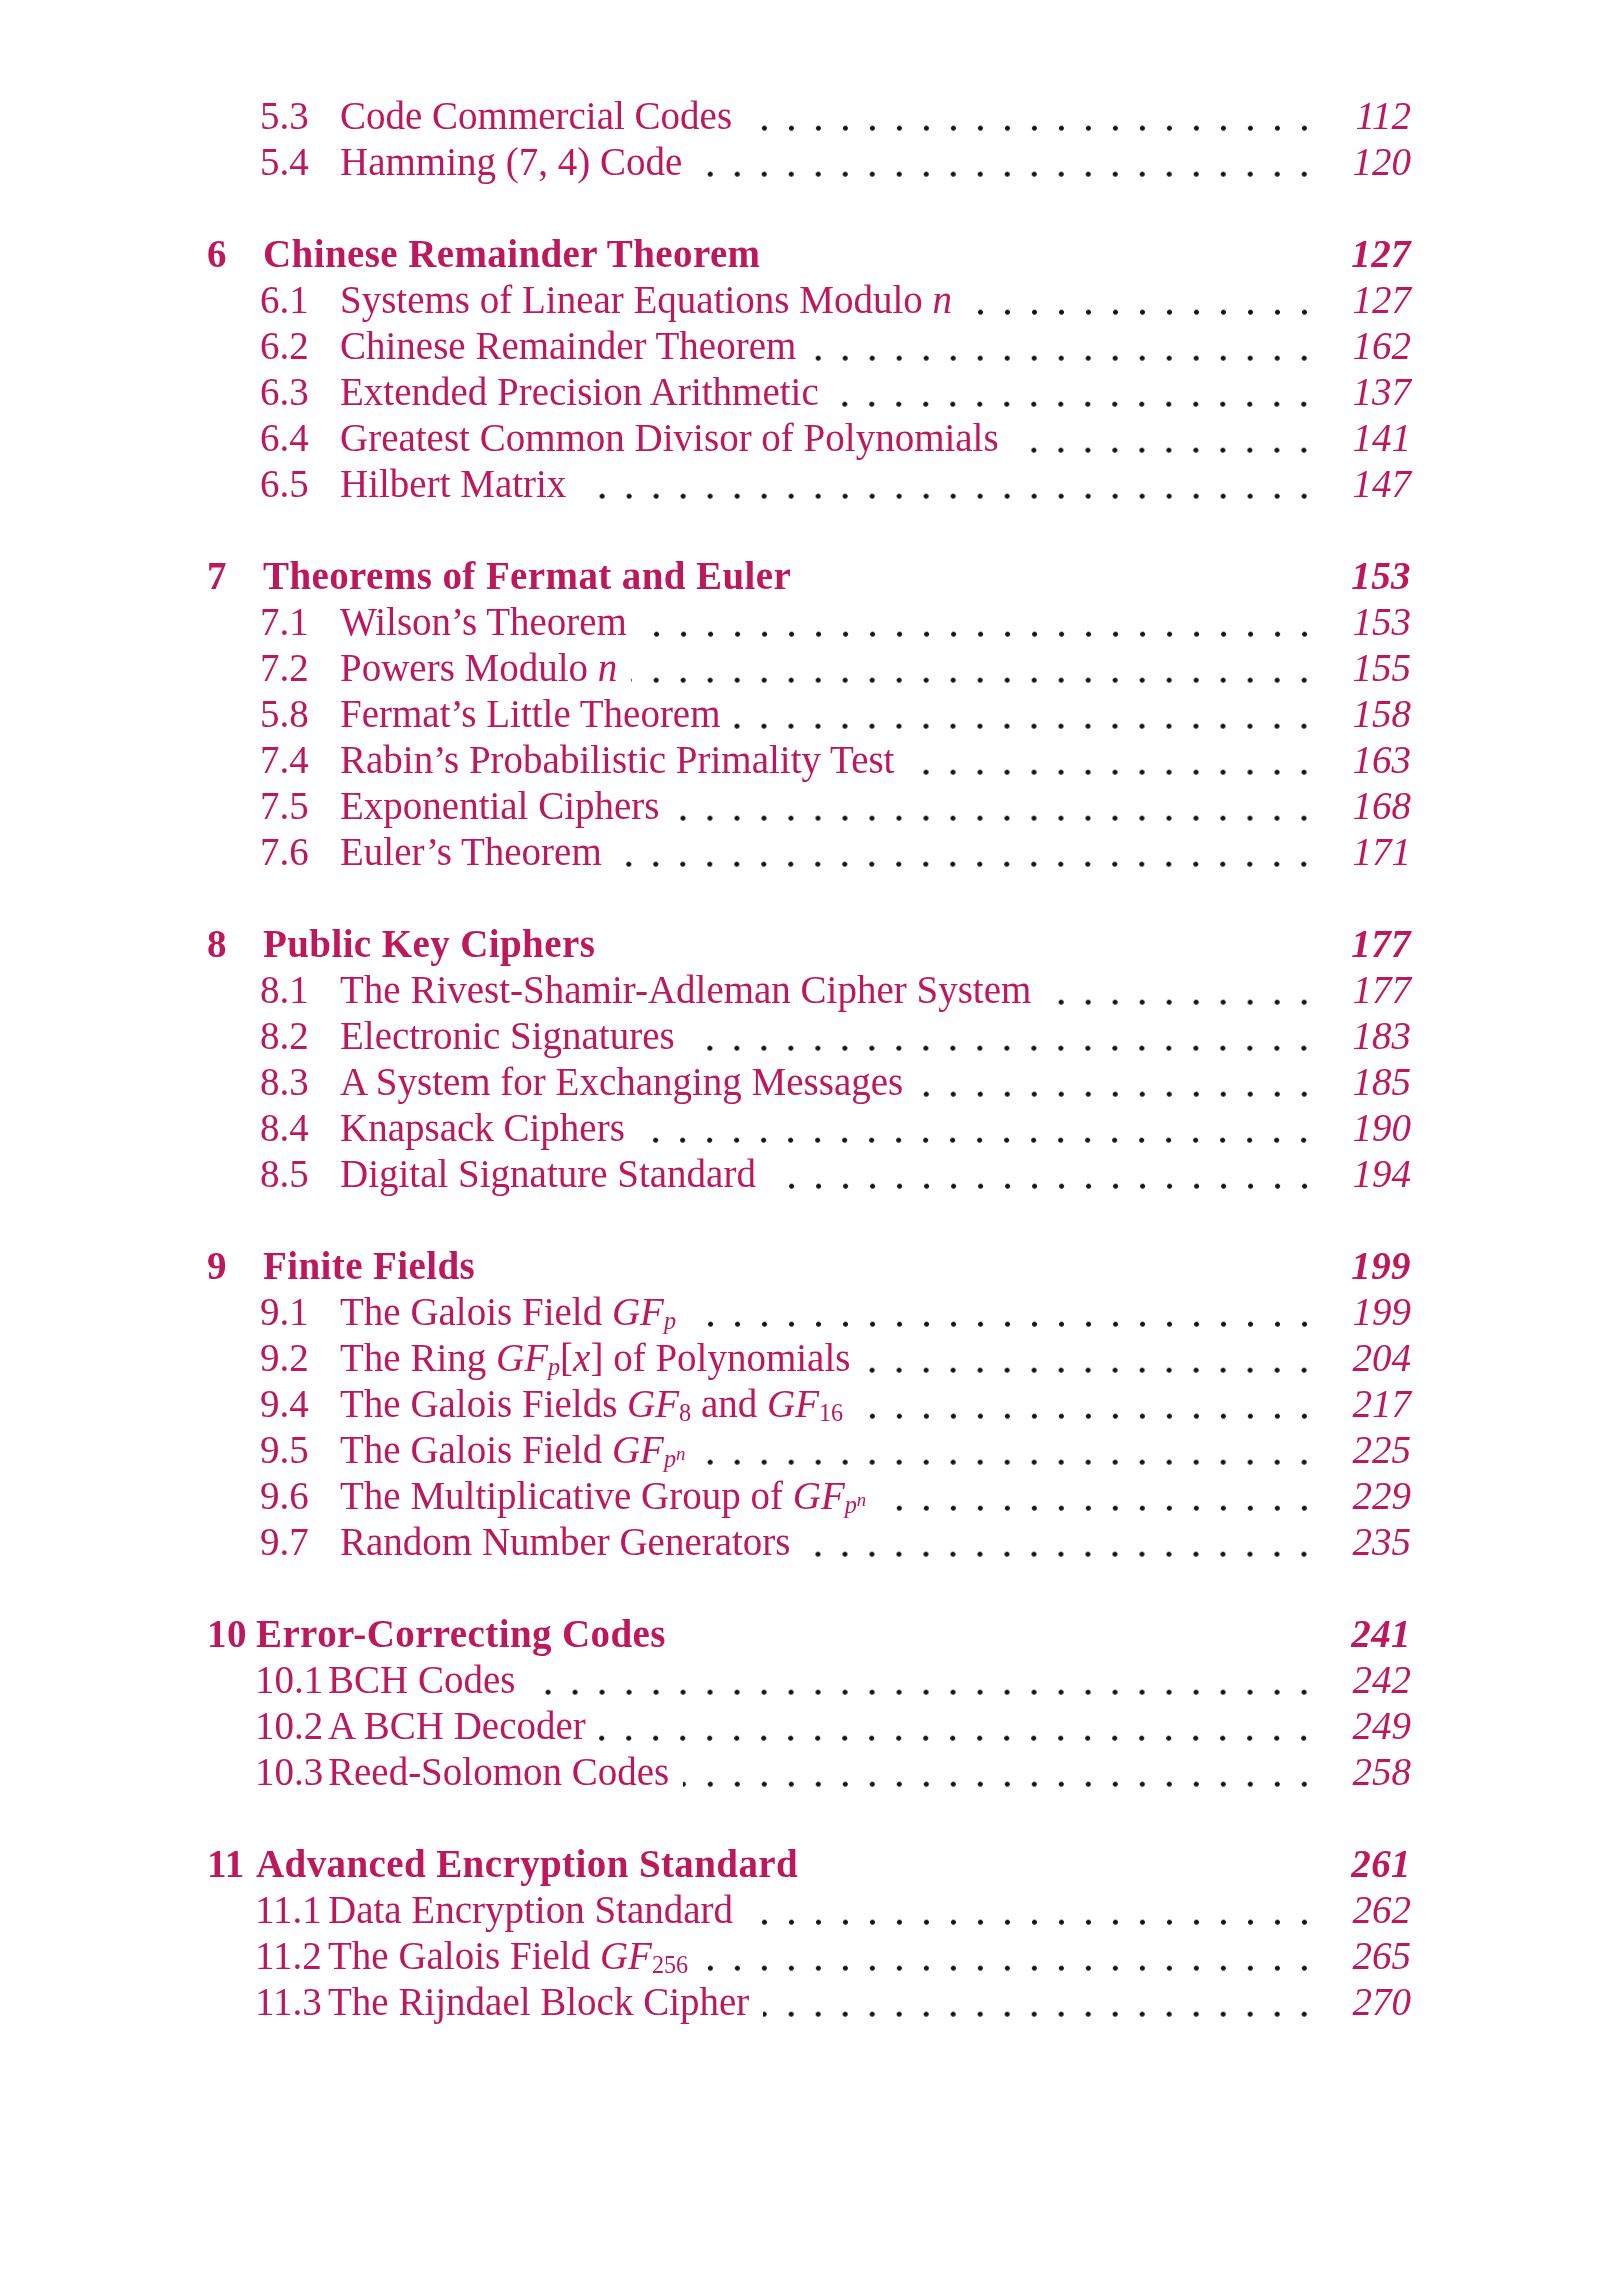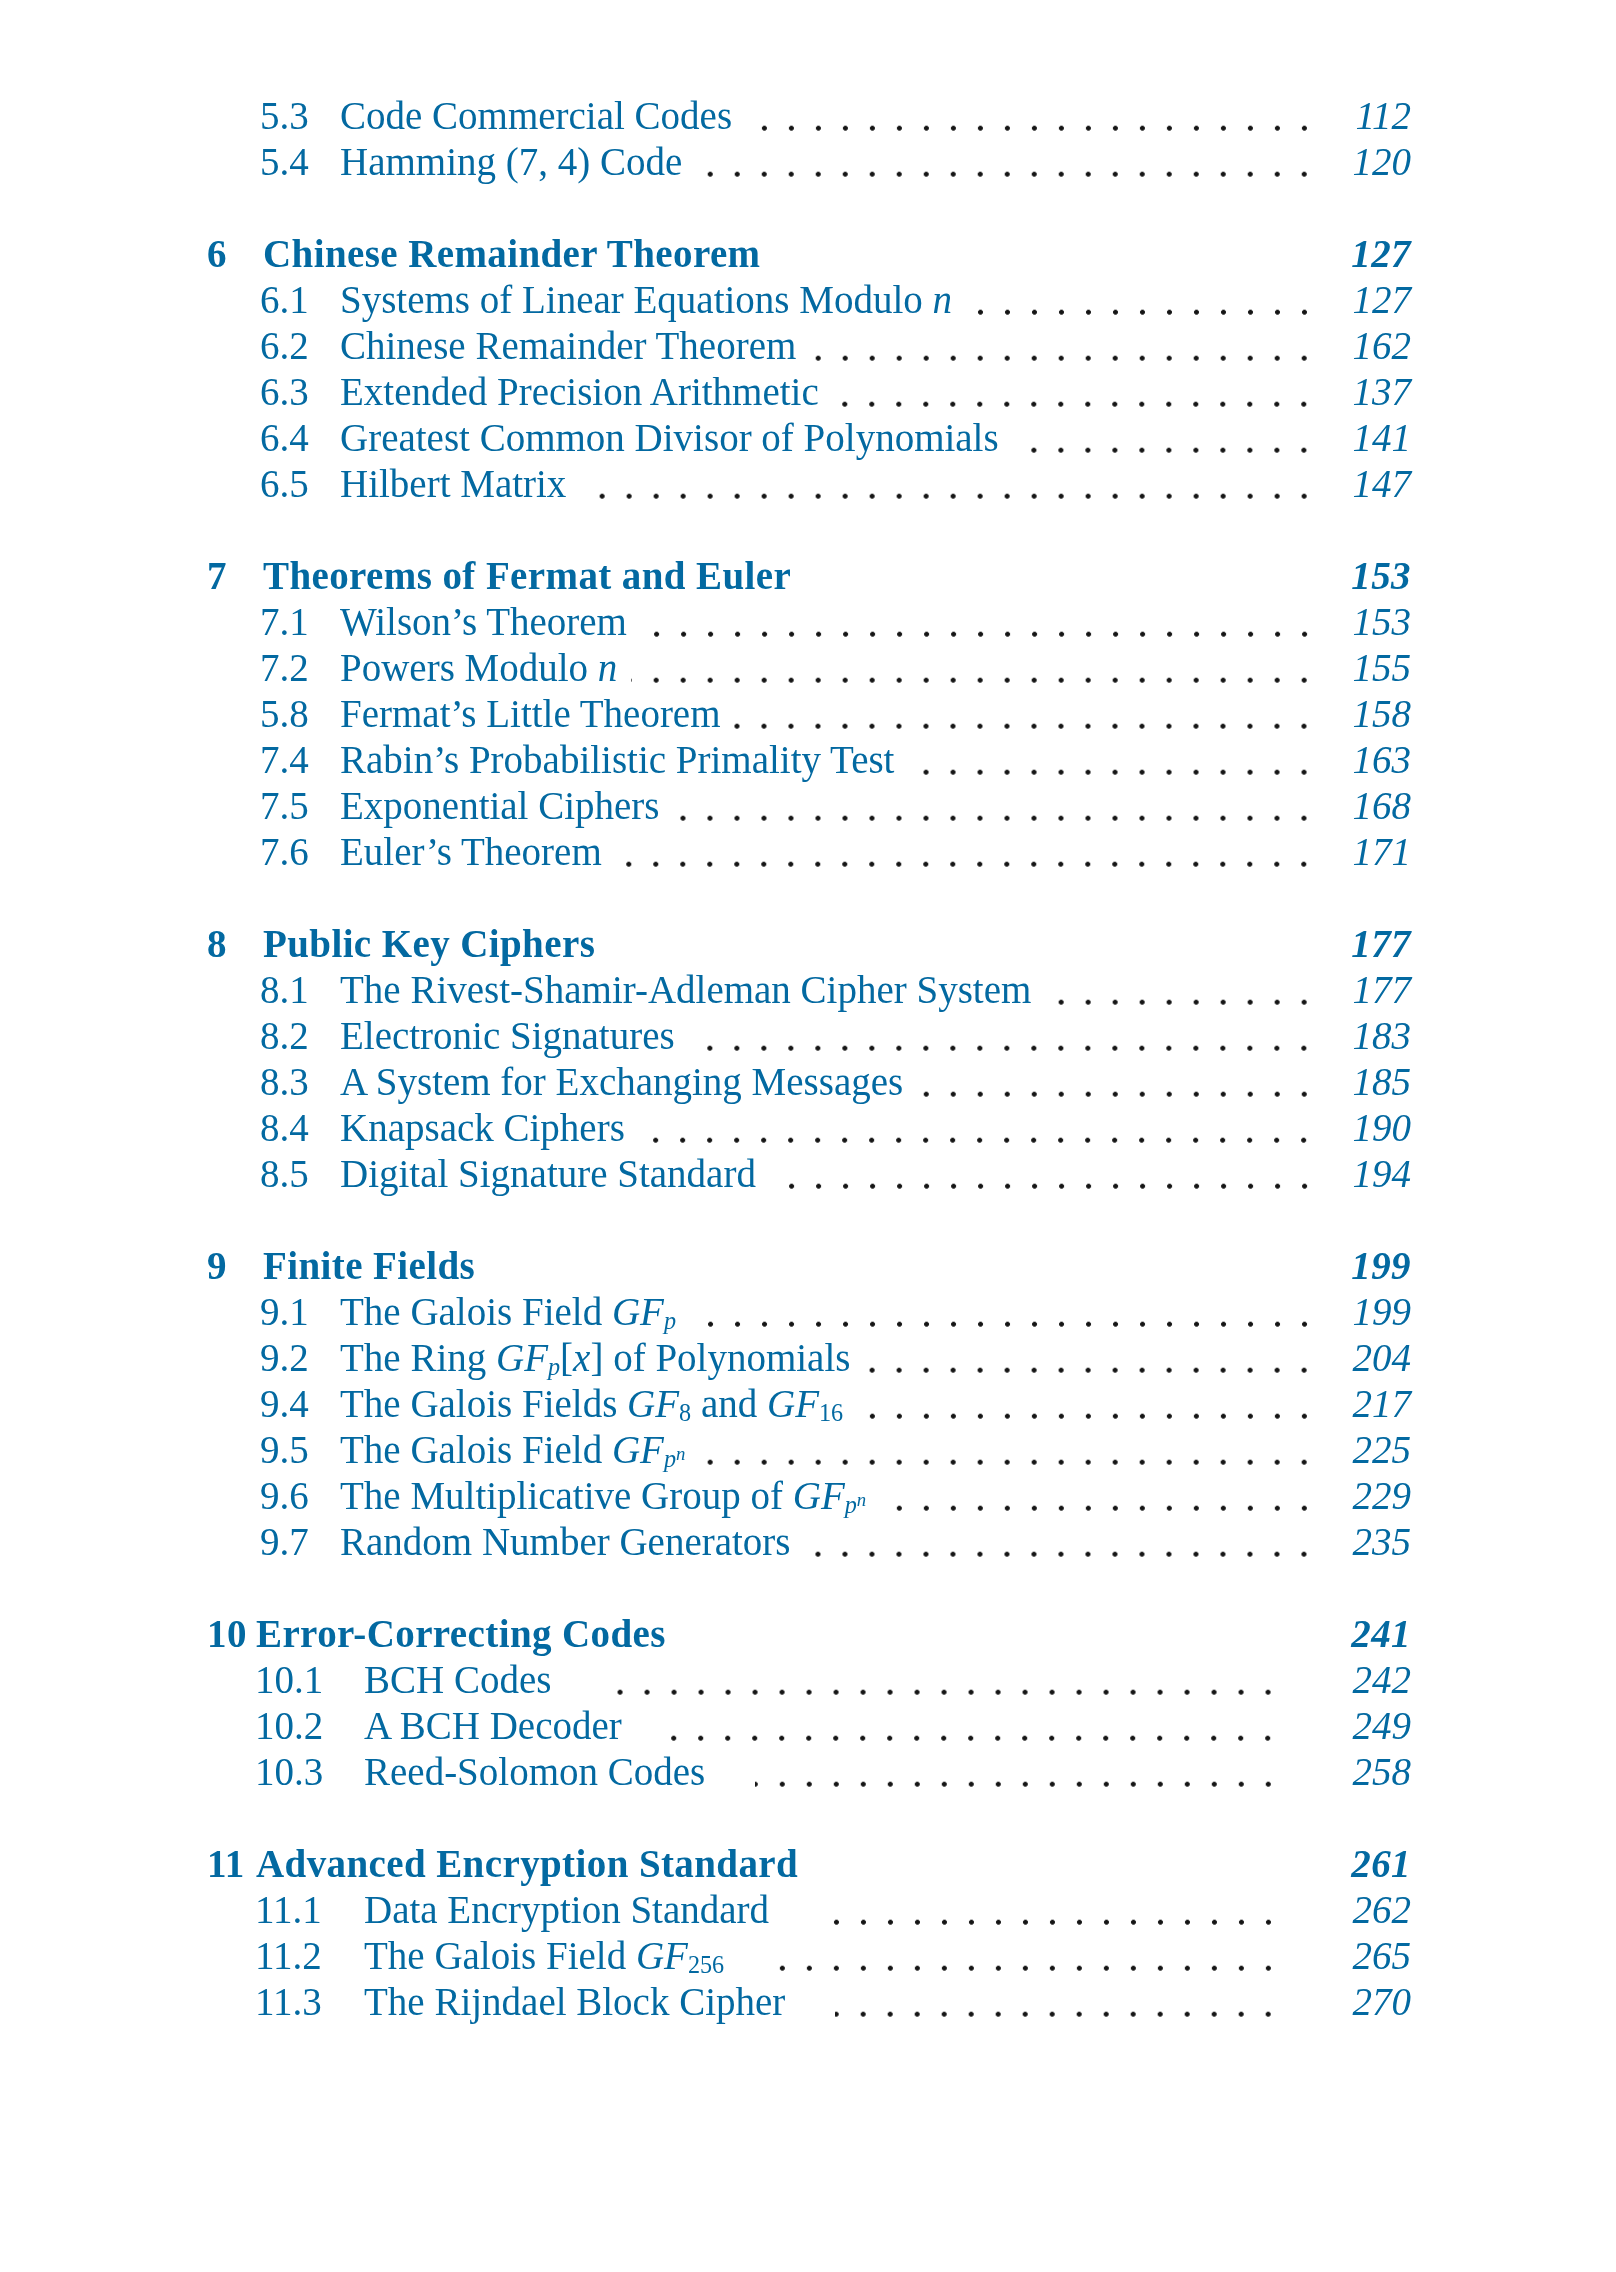--- a/index.html
+++ b/index.html
@@ -7,41 +7,41 @@
     padding: 0;
     background: #ffffff;
   }
   .page {
     position: relative;
     width: 1616px;
     height: 2273px;
     background: #ffffff;
     overflow: hidden;
     font-family: "Liberation Serif", "DejaVu Serif", serif;
-    color: #0369a1;
+    color: #be185d;
   }
   .toc {
     position: absolute;
     top: 93px;
     left: 0;
     width: 1411px;
   }
   .row {
     display: flex;
     align-items: baseline;
     height: 46px;
     font-size: 39px;
     line-height: 46px;
     white-space: nowrap;
   }
   
   .row.sec { padding-left: 260px; }
   .row.sec .num { width: 80px; }
   
-  .row.sec.w2 { padding-left: 255px; gap: 36px; }
+  .row.sec.w2 { padding-left: 255px; }
   .row.sec.w2 .num { width: 73px; }
   
   .row.chap {
     font-weight: bold;
     margin-top: 46px;
     padding-left: 207px;
     letter-spacing: 0.4px;
   }
   .row.chap .num { width: 56px; }
   .row.chap.w2 .num { width: 49px; }

